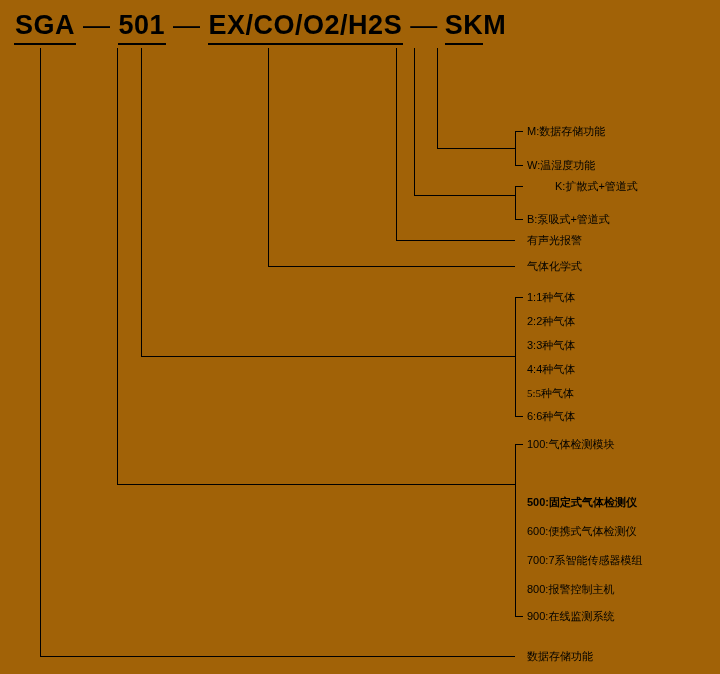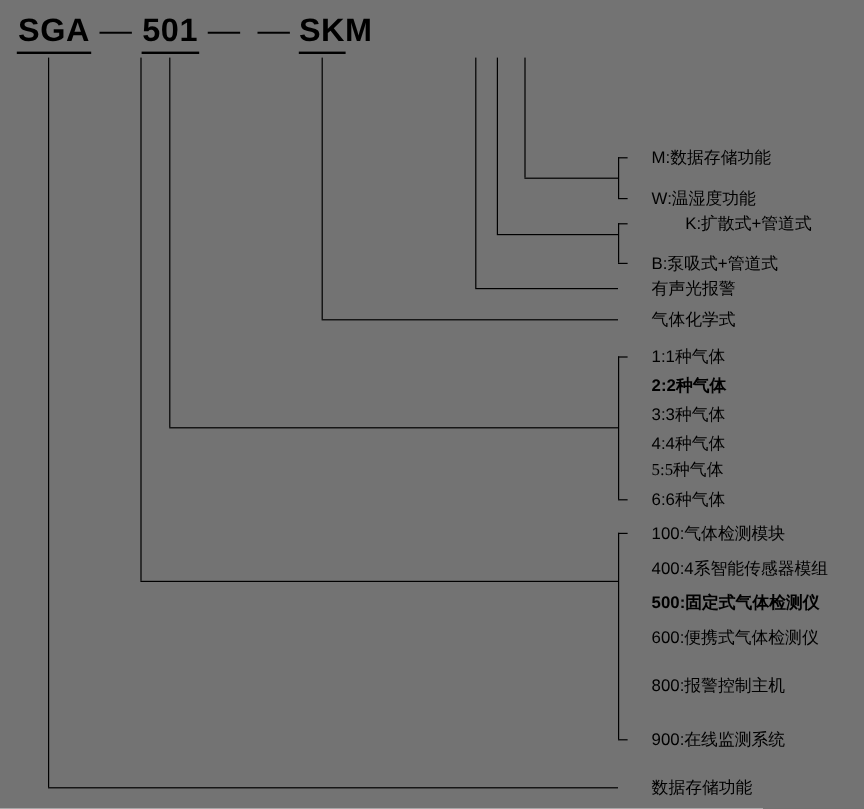--- a/index.html
+++ b/index.html
@@ -9,21 +9,21 @@
   }
   body {
     font-family: "Liberation Sans", sans-serif;
     color: #000000;
   }
   #stage {
     position: relative;
     width: 720px;
     height: 674px;
     overflow: hidden;
-    background: #737373;
+    background: #a16207;
   }
   
   .code-row {
     position: absolute;
     left: 14px;
     top: 10px;
     display: flex;
     align-items: baseline;
     font-size: 27px;
     font-weight: bold;
@@ -54,21 +54,21 @@
     border-top: 1px solid #000;
   }
   
   .lbl {
     position: absolute;
     font-size: 13.5px;
     font-family: "Liberation Sans", sans-serif;
     white-space: nowrap;
     line-height: 14px;
   }
-  .lbl.cjk { font-size: 14px; margin-left: 16px; }
+  .lbl.cjk { font-size: 11px; }
   .bracket {
     position: absolute;
     border-left: 1px solid #000;
   }
   .tick {
     position: absolute;
     height: 0;
     border-top: 1px solid #000;
     width: 8px;
   }
@@ -76,20 +76,21 @@
 </head>
 <body>
 
 <div id="stage">
 
   <div class="code-row">
     <span class="code-seg underline">SGA</span>
     <span class="code-dash">—</span>
     <span class="code-seg underline">501</span>
     <span class="code-dash">—</span>
+    <span class="code-seg underline">EX/CO/O2/H2S</span>
     <span class="code-dash">—</span>
     <span class="code-seg underline tight">SK</span>
     <span class="code-seg tight">M</span>
   </div>
 
   <div class="vline" style="left:40px; top:48px; height:608px;"></div>
   <div class="hline" style="left:40px; top:656px; width:475px;"></div>
 
   <div class="vline" style="left:117px; top:48px; height:436px;"></div>
   <div class="hline" style="left:117px; top:484px; width:398px;"></div>
@@ -122,31 +123,31 @@
   <div class="lbl cjk" style="left:527px; top:212px;">B:泵吸式+管道式</div>
 
   <div class="lbl cjk" style="left:527px; top:233px;text-align:center;">有声光报警</div>
 
   <div class="lbl cjk" style="left:527px; top:259px;">气体化学式</div>
 
   <div class="bracket" style="left:515px; top:297px; height:119px;"></div>
   <div class="tick" style="left:515px; top:297px;"></div>
   <div class="tick" style="left:515px; top:416px;"></div>
   <div class="lbl cjk" style="left:527px; top:290px;">1:1种气体</div>
-  <div class="lbl cjk" style="left:527px; top:314px;font-weight:bold;">2:2种气体</div>
+  <div class="lbl cjk" style="left:527px; top:314px;">2:2种气体</div>
   <div class="lbl cjk" style="left:527px; top:338px;">3:3种气体</div>
   <div class="lbl cjk" style="left:527px; top:362px;">4:4种气体</div>
   <div class="lbl cjk" style="left:527px; top:386px;font-family:Liberation Serif, serif;">5:5种气体</div>
   <div class="lbl cjk" style="left:527px; top:409px;">6:6种气体</div>
 
   <div class="bracket" style="left:515px; top:444px; height:172px;"></div>
   <div class="tick" style="left:515px; top:444px;"></div>
   <div class="tick" style="left:515px; top:616px;"></div>
   <div class="lbl cjk" style="left:527px; top:437px;">100:气体检测模块</div>
-  <div class="lbl cjk" style="left:527px; top:466px;">400:4系智能传感器模组</div>
   <div class="lbl cjk" style="left:527px; top:495px;font-weight:bold;">500:固定式气体检测仪</div>
   <div class="lbl cjk" style="left:527px; top:524px;">600:便携式气体检测仪</div>
-  <div class="lbl cjk" style="left:527px; top:564px;">800:报警控制主机</div>
+  <div class="lbl cjk" style="left:527px; top:553px;">700:7系智能传感器模组</div>
+  <div class="lbl cjk" style="left:527px; top:582px;">800:报警控制主机</div>
   <div class="lbl cjk" style="left:527px; top:609px;text-align:right;">900:在线监测系统</div>
 
   <div class="lbl cjk" style="left:527px; top:649px;">数据存储功能</div>
 
 </div>
 
 </body></html>

